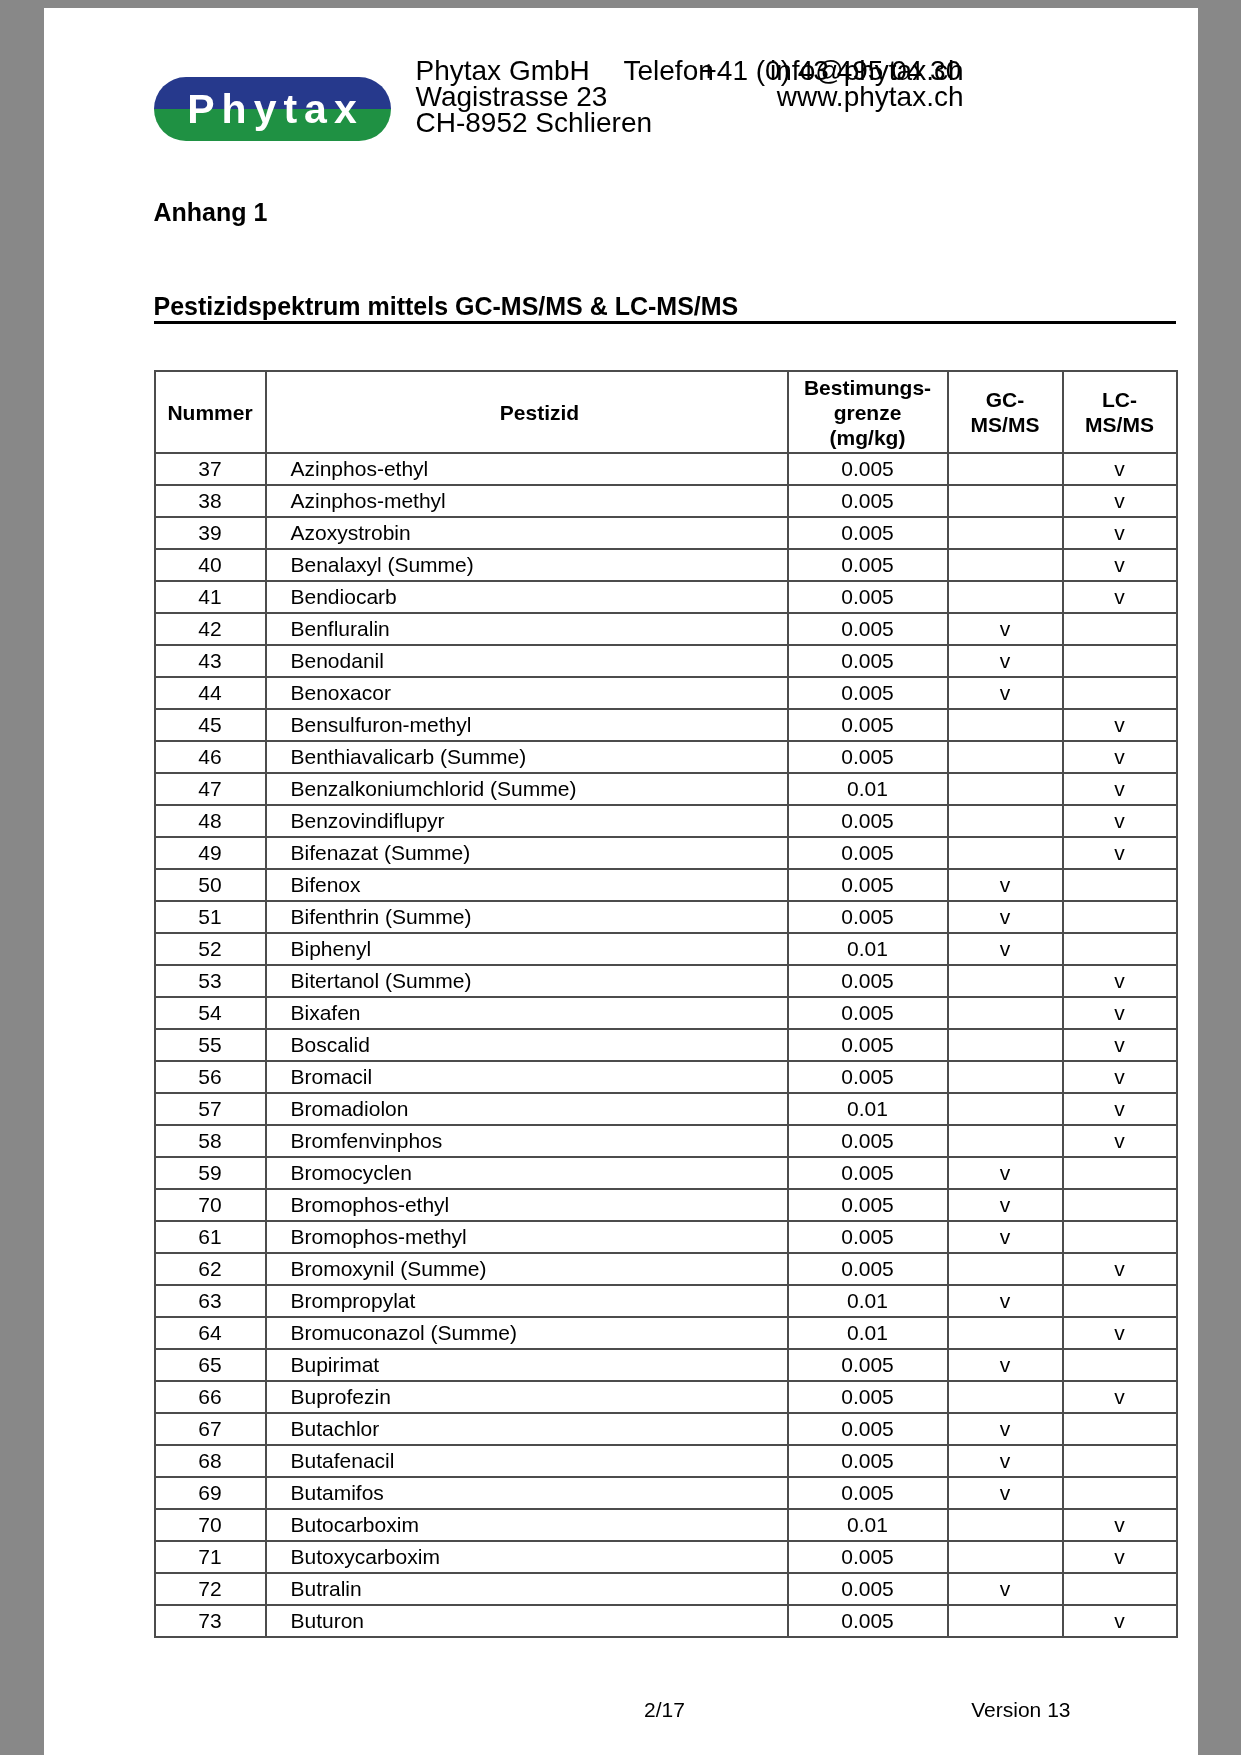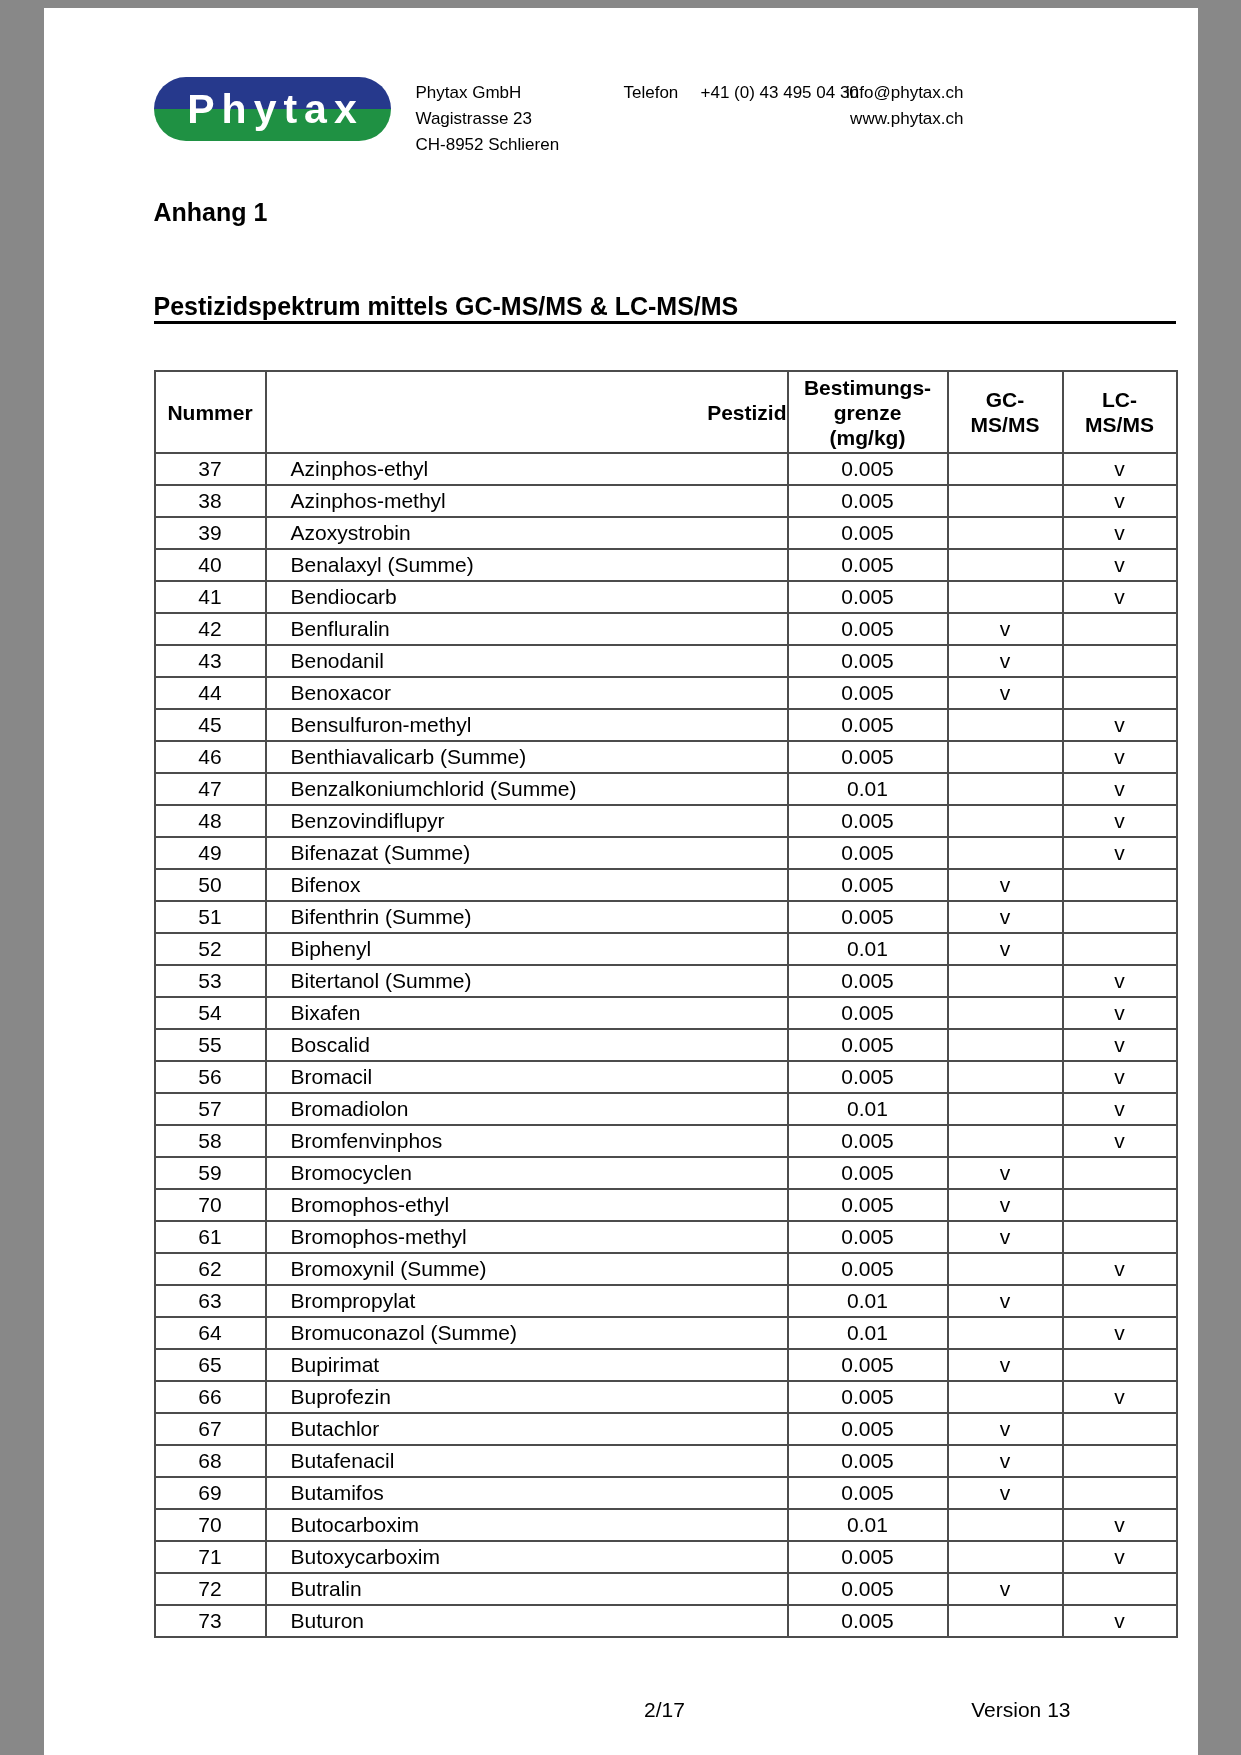--- a/index.html
+++ b/index.html
@@ -23,21 +23,21 @@
     position: absolute; left: 110px; top: 69px;
     width: 237px; height: 64px;
     border-radius: 32px;
     background: linear-gradient(to bottom, var(--logo-blue) 0 50%, var(--logo-green) 50% 100%);
     display: flex; align-items: center; justify-content: center;
   }
   .logo-text {
     color: #fff; font-weight: bold; font-size: 41px;
     letter-spacing: 7px; padding-left: 7px; line-height: 1;
   }
-  .hdr-text { position: absolute; top: 72px; font-size: 17px; line-height: 26px; }
+  .hdr-text { position: absolute; top: 50px; font-size: 28px; line-height: 26px; }
   .company      { left: 372px; }
   .phone-label  { left: 580px; }
   .phone-number { left: 657px; }
   .contact      { right: 234px; text-align: right; }
 
   
   .title {
     position: absolute; left: 110px; top: 190px;
     font-size: 25px; font-weight: bold;
   }
@@ -51,21 +51,21 @@
   .spektrum-table {
     position: absolute; left: 110px; top: 362px; width: 1022px;
     border-collapse: collapse; table-layout: fixed;
     font-size: 21px;
   }
   .spektrum-table th, .spektrum-table td { border: 2px solid var(--line); }
   .spektrum-table thead th {
     height: 82px; font-weight: bold; vertical-align: middle;
     text-align: center; white-space: pre-line; line-height: 25px;
   }
-  .spektrum-table thead th.h-pestizid { text-align: right; padding-left: 26px; }
+  .spektrum-table thead th.h-pestizid { text-align: center; padding-left: 26px; }
   .spektrum-table td { height: 32px; vertical-align: middle; text-align: center; }
   .spektrum-table td.col-pestizid { text-align: left; padding-left: 24px; }
 
   
   .footer-page {
     position: absolute; left: 110px; top: 1690px; width: 1022px;
     text-align: center; font-size: 21px;
   }
   .footer-version {
     position: absolute; right: 127px; top: 1690px; font-size: 21px;

